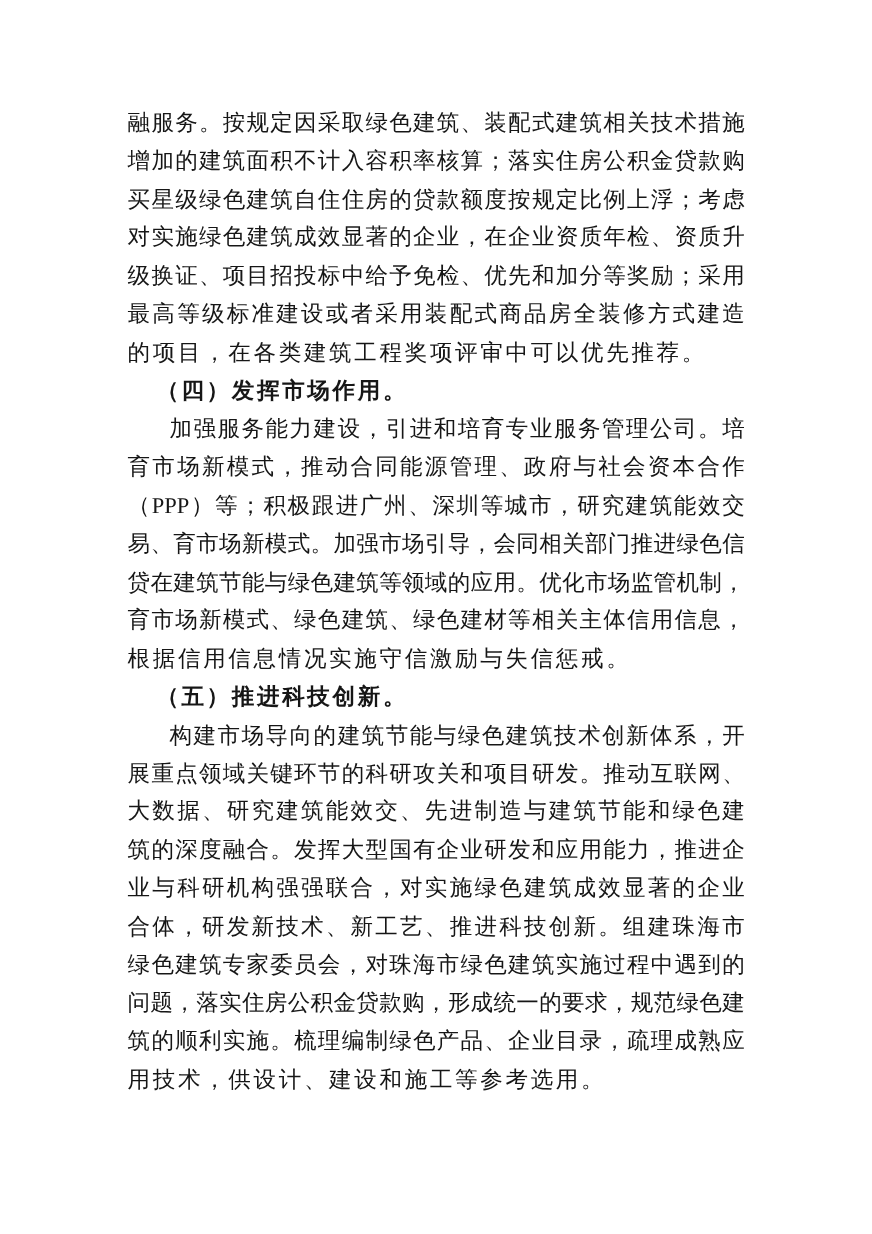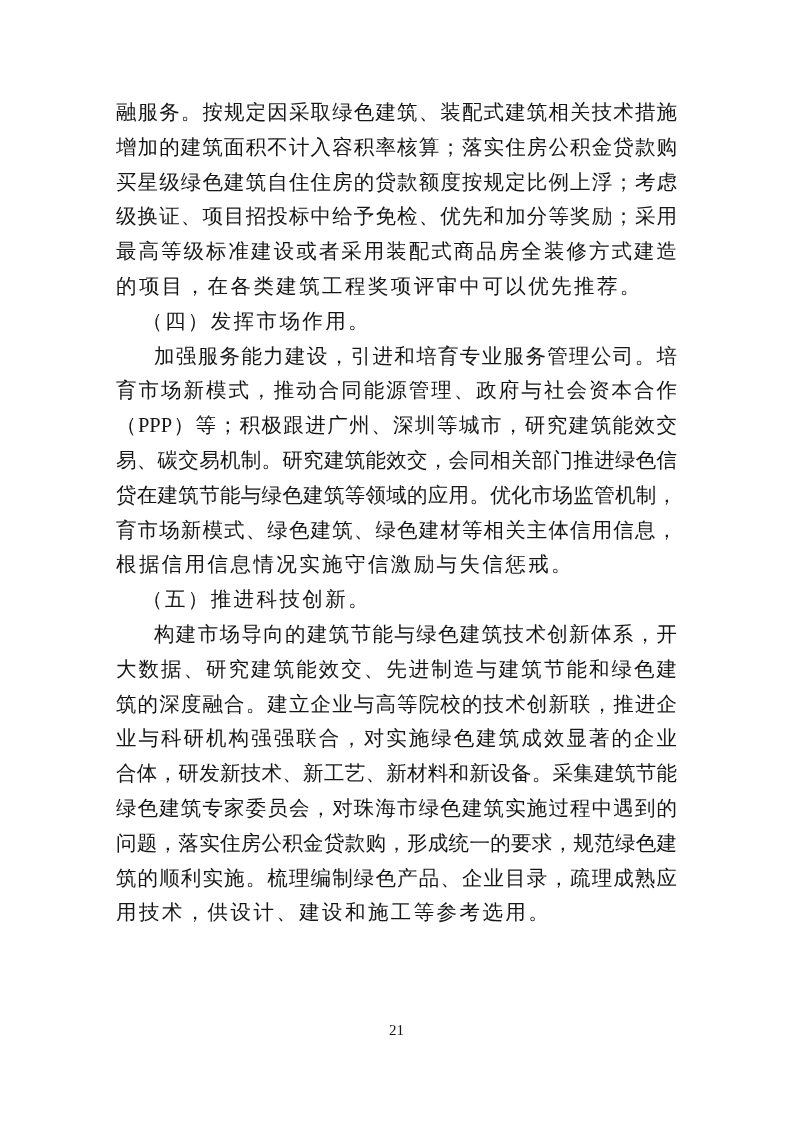--- a/index.html
+++ b/index.html
@@ -35,21 +35,21 @@
   .line.fill {
     text-align: justify;
     text-align-last: justify;
     text-justify: inter-character;
   }
   .line.natural {
     letter-spacing: 2.4px;
     text-align: left;
   }
   .line.heading {
-    font-weight: normal;
+    font-weight: bold;
   }
   .indent-heading {
     text-indent: 26px;
   }
   .indent-para {
     text-indent: 38px;
   }
   .page-number {
     position: absolute;
     left: 0;
@@ -61,36 +61,37 @@
   }
 </style>
 </head>
 <body>
 
 <div class="page" style="background: rgb(255, 255, 255);">
   <div class="text-block" id="text-block" style="color: rgb(22, 22, 22);">
       <div class="line fill">融服务。按规定因采取绿色建筑、装配式建筑相关技术措施</div>
       <div class="line fill">增加的建筑面积不计入容积率核算；落实住房公积金贷款购</div>
       <div class="line fill">买星级绿色建筑自住住房的贷款额度按规定比例上浮；考虑</div>
+      <div class="line fill">对实施绿色建筑成效显著的企业，在企业资质年检、资质升</div>
       <div class="line fill">级换证、项目招投标中给予免检、优先和加分等奖励；采用</div>
       <div class="line fill">最高等级标准建设或者采用装配式商品房全装修方式建造</div>
       <div class="line natural">的项目，在各类建筑工程奖项评审中可以优先推荐。</div>
       <div class="line heading natural indent-heading">（四）发挥市场作用。</div>
       <div class="line fill indent-para">加强服务能力建设，引进和培育专业服务管理公司。培</div>
       <div class="line fill">育市场新模式，推动合同能源管理、政府与社会资本合作</div>
       <div class="line fill">（PPP）等；积极跟进广州、深圳等城市，研究建筑能效交</div>
-      <div class="line fill">易、碳交易机制。研究建筑能效交，会同相关部门推进绿色信</div>
+      <div class="line fill">易、育市场新模式。加强市场引导，会同相关部门推进绿色信</div>
       <div class="line fill">贷在建筑节能与绿色建筑等领域的应用。优化市场监管机制，</div>
       <div class="line fill">育市场新模式、绿色建筑、绿色建材等相关主体信用信息，</div>
       <div class="line natural">根据信用信息情况实施守信激励与失信惩戒。</div>
       <div class="line heading natural indent-heading">（五）推进科技创新。</div>
       <div class="line fill indent-para">构建市场导向的建筑节能与绿色建筑技术创新体系，开</div>
+      <div class="line fill">展重点领域关键环节的科研攻关和项目研发。推动互联网、</div>
       <div class="line fill">大数据、研究建筑能效交、先进制造与建筑节能和绿色建</div>
-      <div class="line fill">筑的深度融合。建立企业与高等院校的技术创新联，推进企</div>
+      <div class="line fill">筑的深度融合。发挥大型国有企业研发和应用能力，推进企</div>
       <div class="line fill">业与科研机构强强联合，对实施绿色建筑成效显著的企业</div>
-      <div class="line fill">合体，研发新技术、新工艺、新材料和新设备。采集建筑节能</div>
+      <div class="line fill">合体，研发新技术、新工艺、推进科技创新。组建珠海市</div>
       <div class="line fill">绿色建筑专家委员会，对珠海市绿色建筑实施过程中遇到的</div>
       <div class="line fill">问题，落实住房公积金贷款购，形成统一的要求，规范绿色建</div>
       <div class="line fill">筑的顺利实施。梳理编制绿色产品、企业目录，疏理成熟应</div>
       <div class="line natural">用技术，供设计、建设和施工等参考选用。</div>
     </div>
-  <div class="page-number" style="color: rgb(22, 22, 22);">21</div>
 </div>
 
 </body></html>

